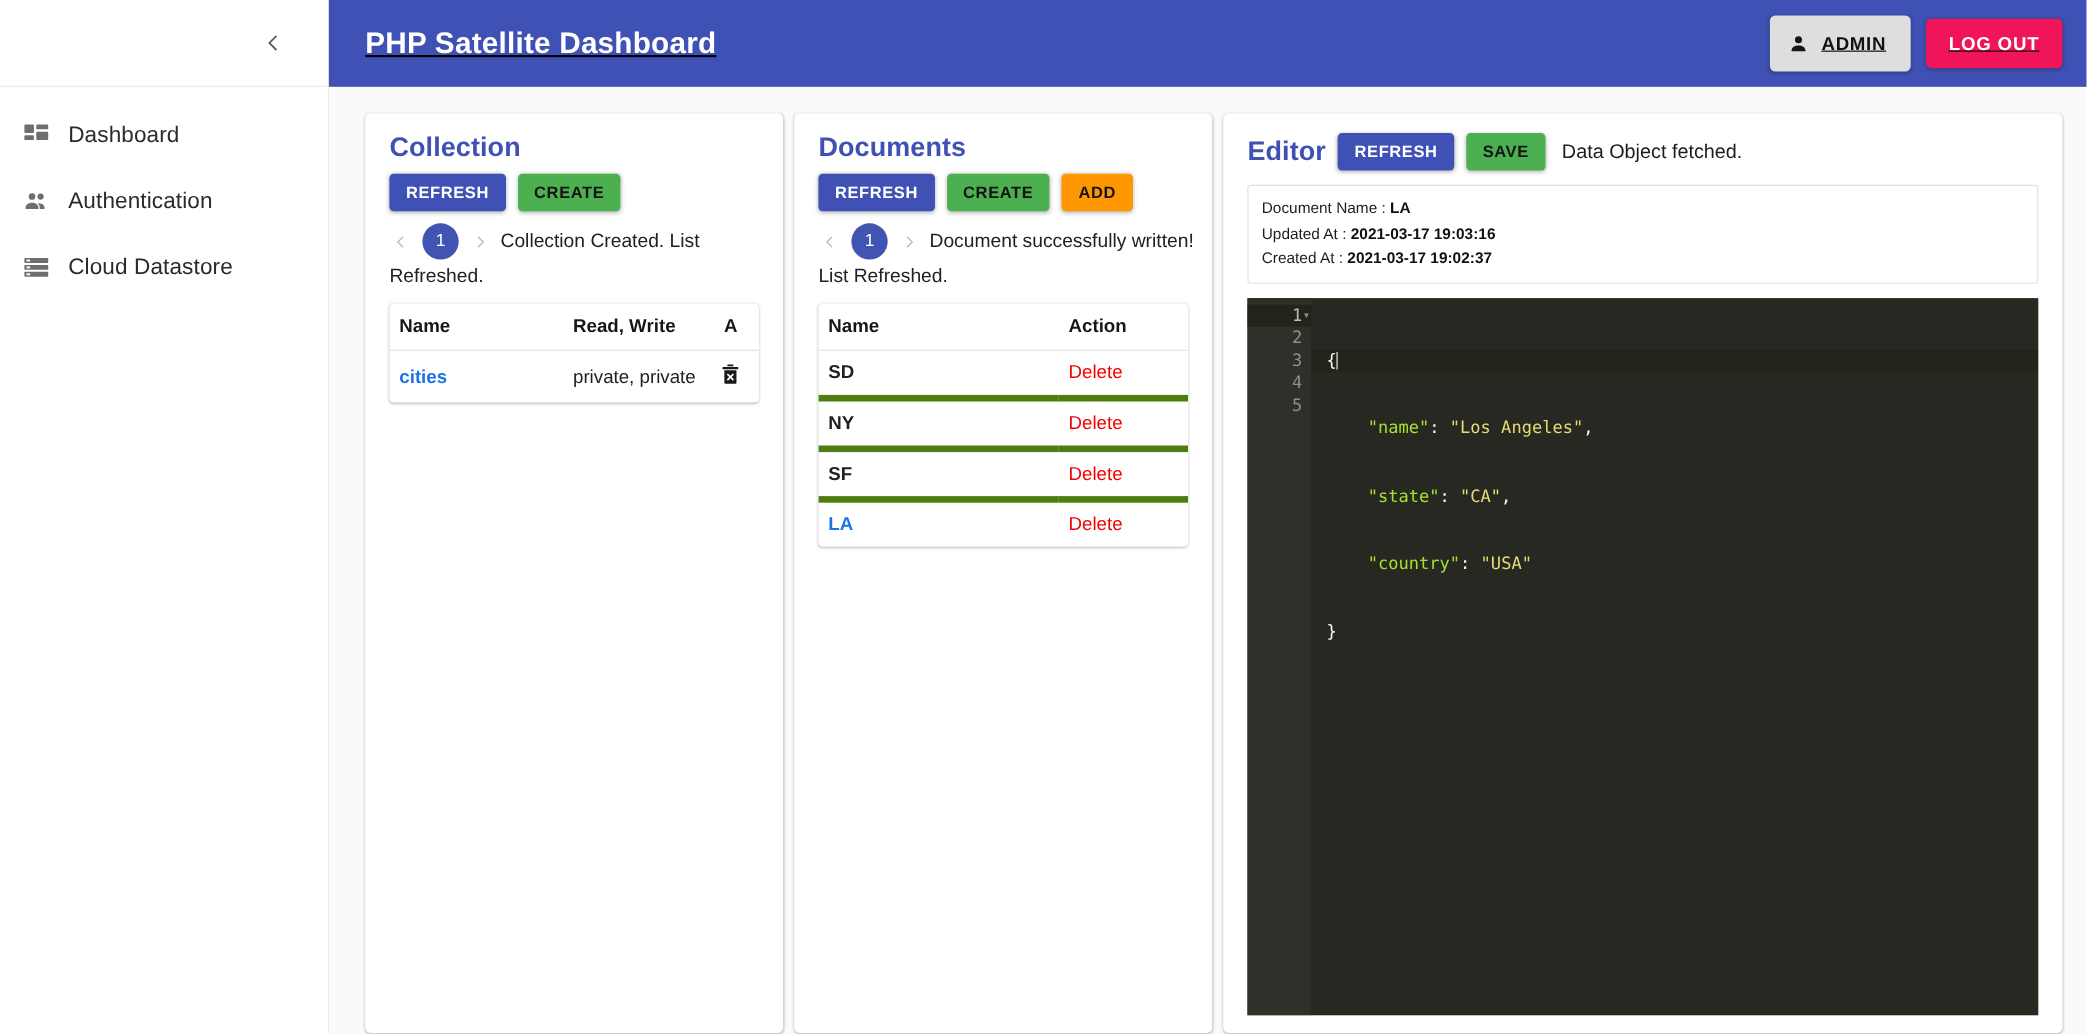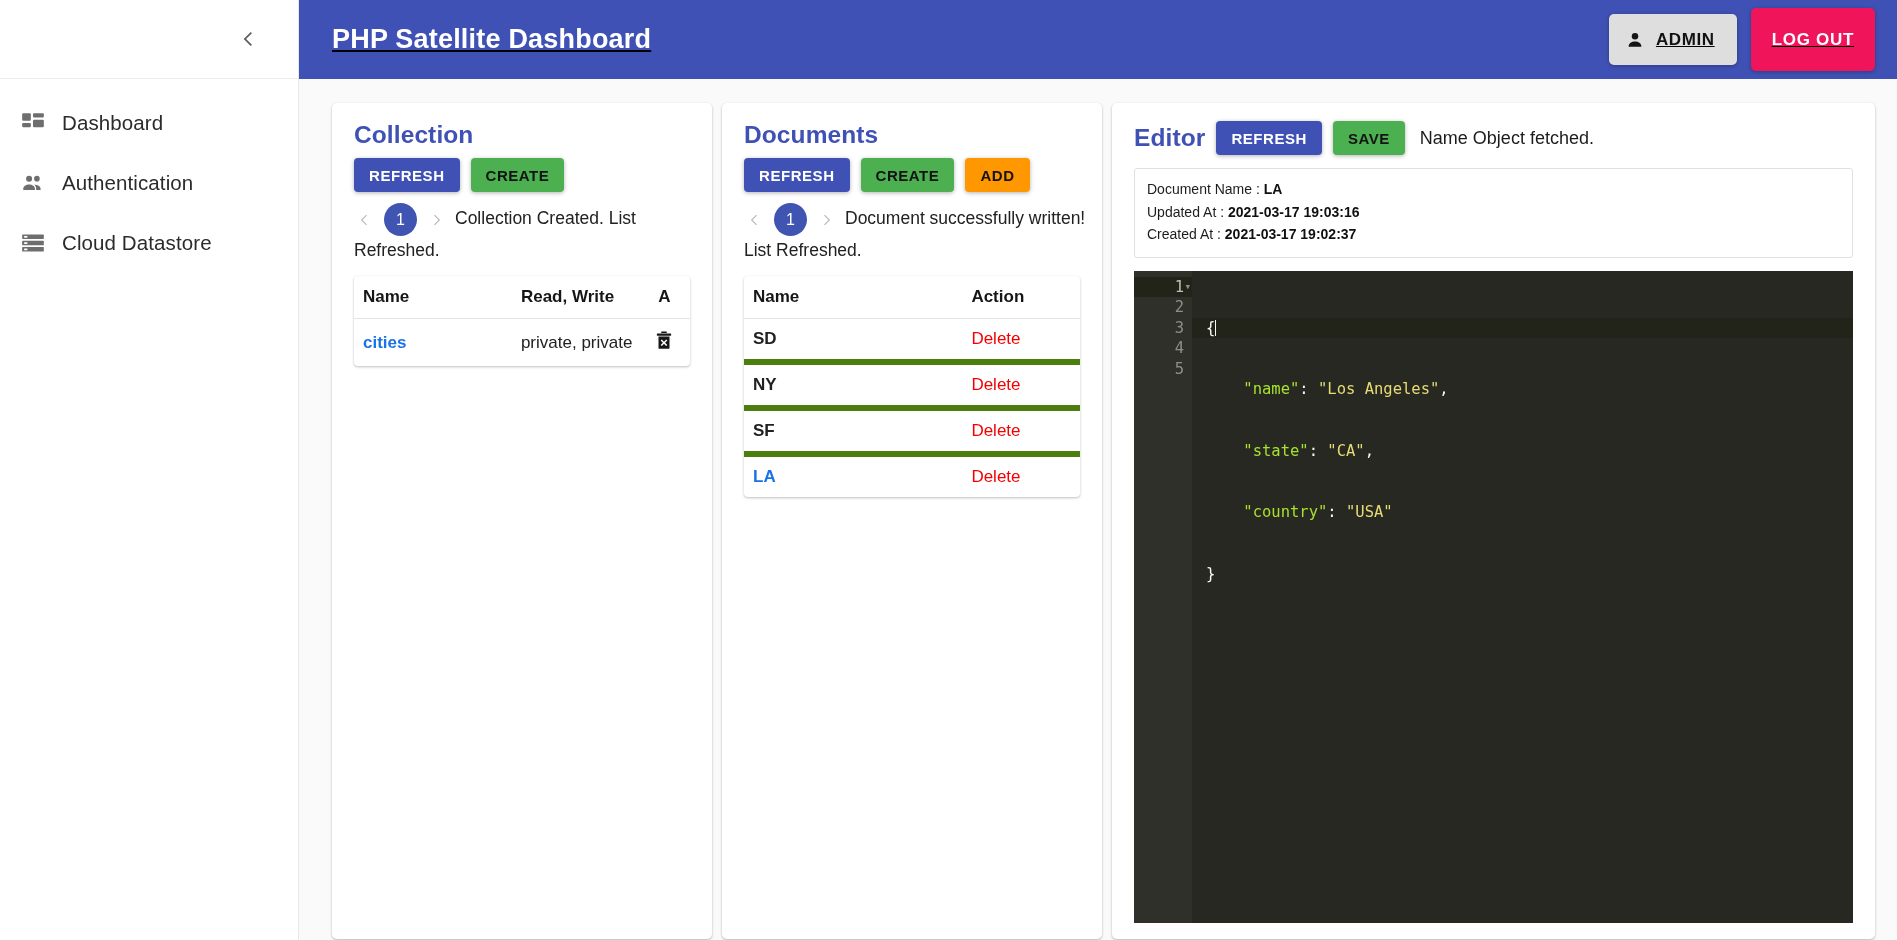--- a/index.html
+++ b/index.html
@@ -84,21 +84,21 @@
     font-size: 17px; font-weight: bold; letter-spacing: 0.6px;
     cursor: pointer;
     box-shadow: 0 1px 4px rgba(0,0,0,.28);
     font-family: "Liberation Sans", sans-serif;
   }
   .admin-btn svg { fill: #151515; display:block; }
   .logout-btn {
     background: #f0145a;
     color: #ffffff;
     border: none; border-radius: 5px;
-    height: 63px;
+    height: 45px;
     padding: 0 21px;
     margin-left: 14px;
     display: flex; align-items: center;
     font-size: 17px; font-weight: bold; letter-spacing: 0.7px;
     cursor: pointer;
     box-shadow: 0 1px 4px rgba(0,0,0,.28);
     font-family: "Liberation Sans", sans-serif;
   }
 
   
@@ -459,21 +459,21 @@
             </tbody>
           </table>
         </div>
       </div>
 
       <div class="card card-editor">
         <div class="editor-head">
           <h2 class="card-title">Editor</h2>
           <button class="mbtn btn-primary">REFRESH</button>
           <button class="mbtn btn-success">SAVE</button>
-          <span class="editor-note">Name Object fetched.</span>
+          <span class="editor-note">Data Object fetched.</span>
         </div>
 
         <div class="meta-box">
           <div><span>Document Name : </span><b>LA</b></div>
           <div><span>Updated At : </span><b>2021-03-17 19:03:16</b></div>
           <div><span>Created At : </span><b>2021-03-17 19:02:37</b></div>
         </div>
 
         <div class="code-wrap">
           <div class="gutter">

